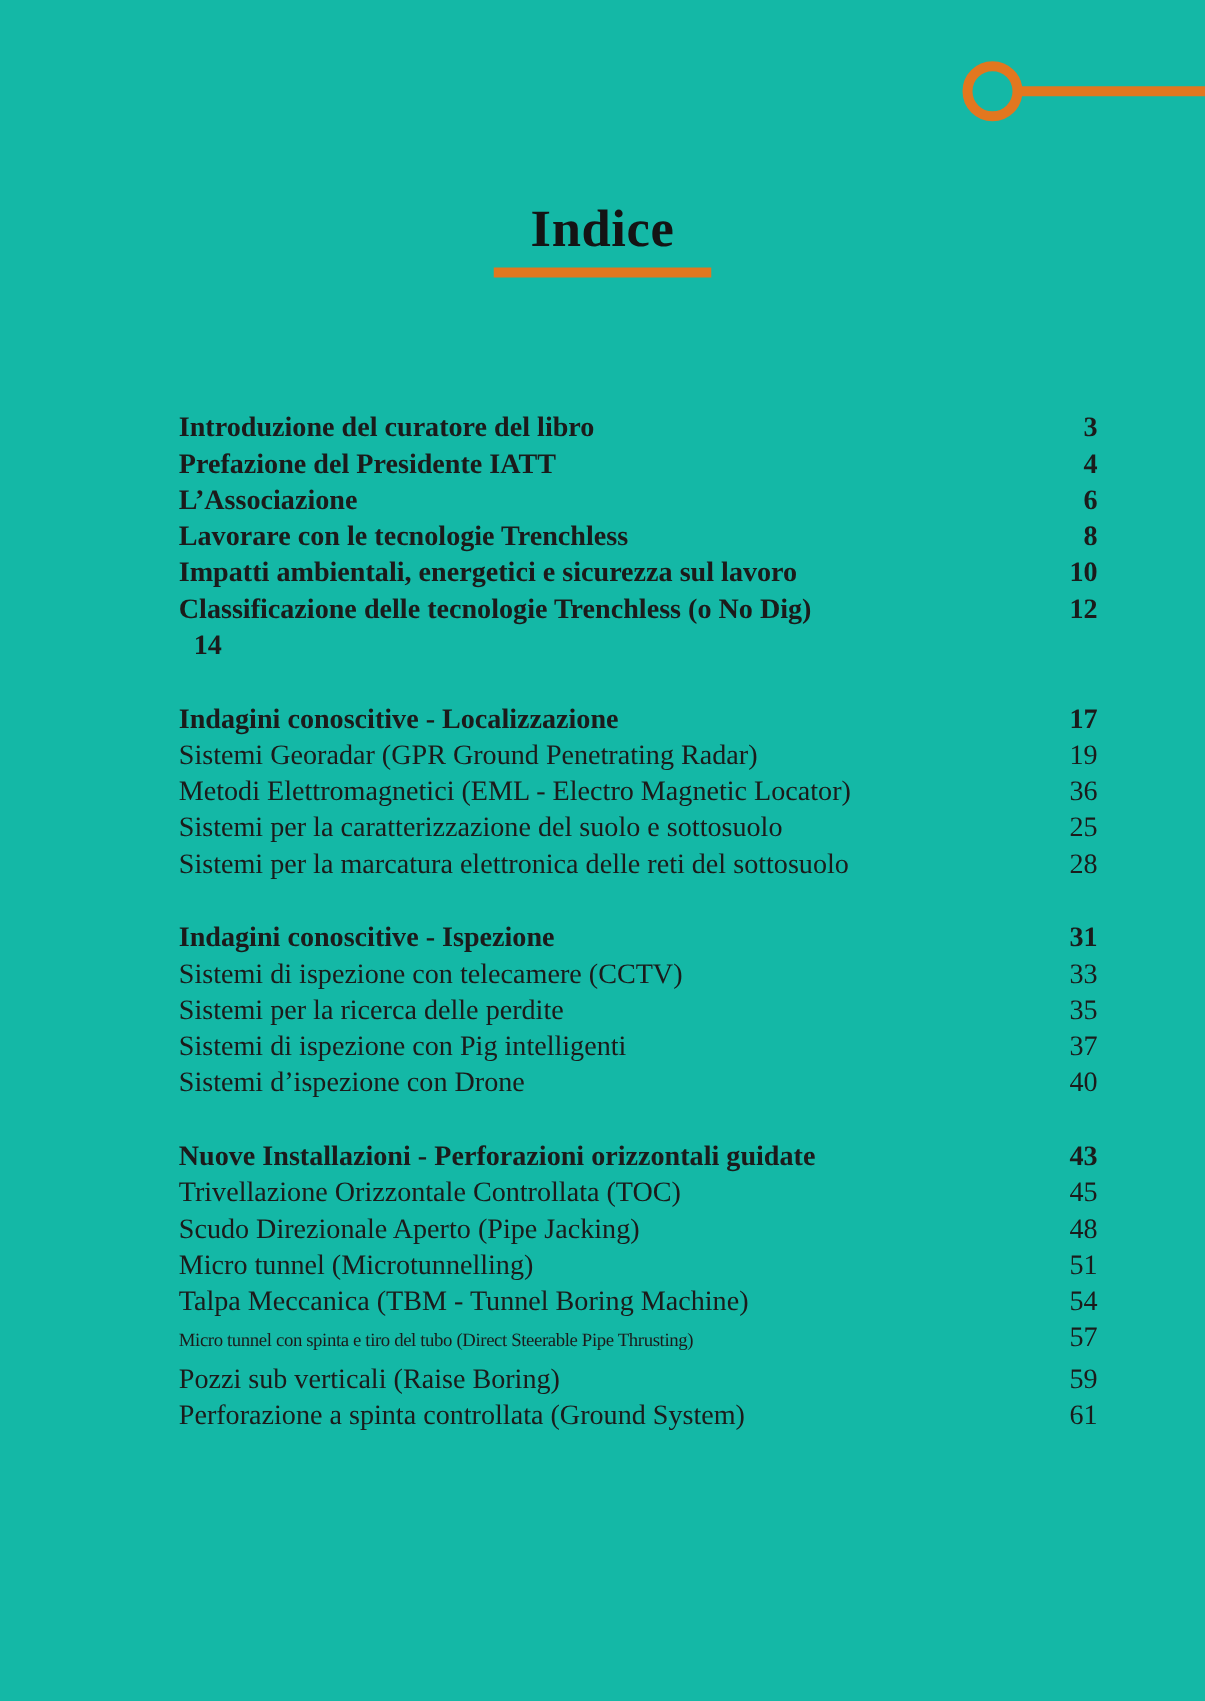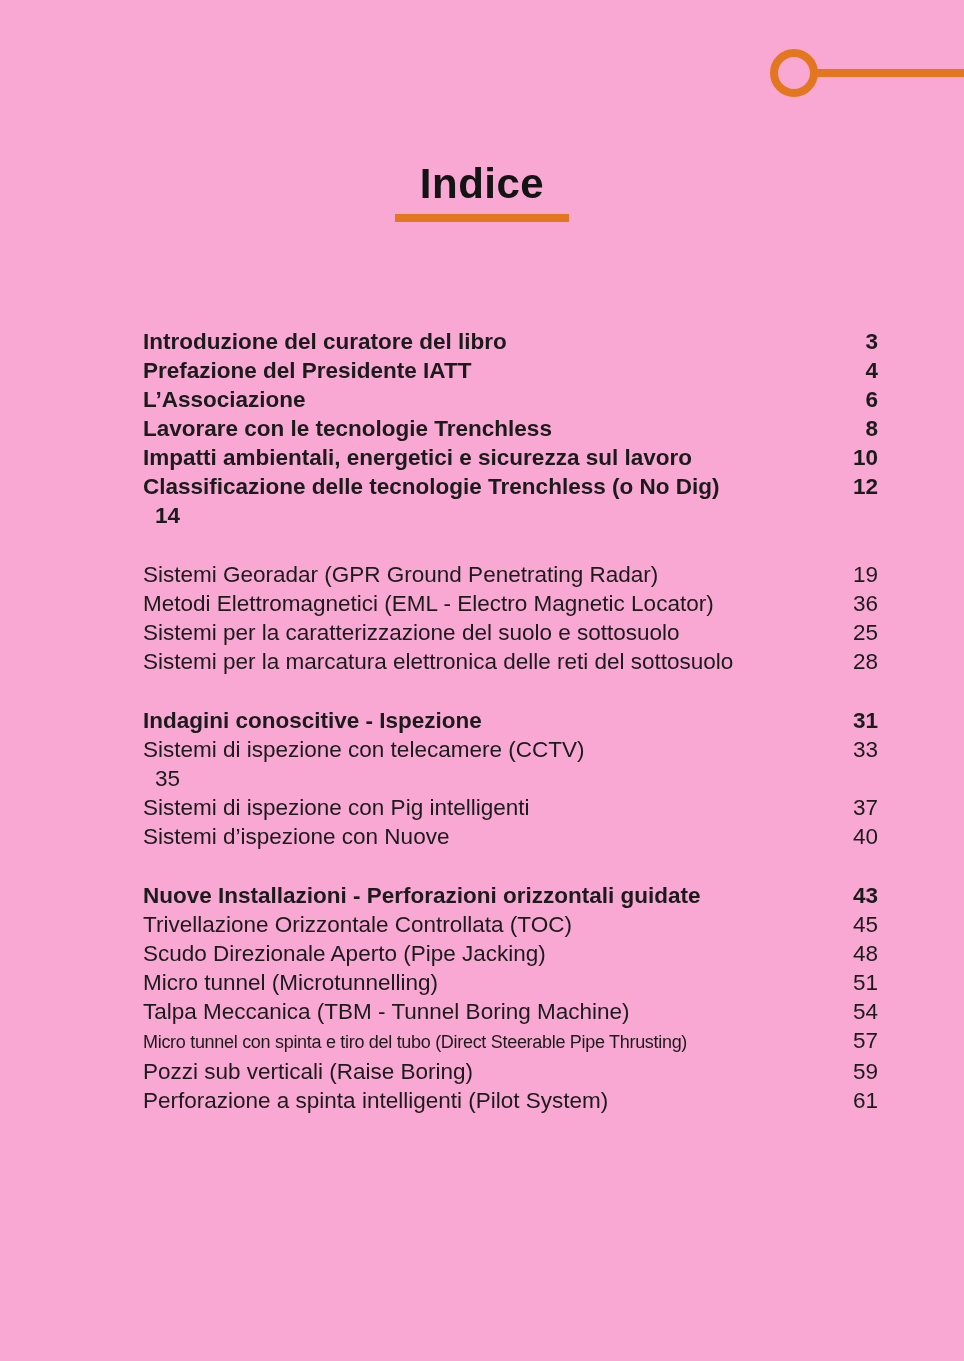--- a/index.html
+++ b/index.html
@@ -1,22 +1,22 @@
 <!DOCTYPE html>
 <html style="--accent: #E2771F;"><head>
 <meta charset="utf-8">
 <style>
   :root { --accent:#E2771F; --ink:#1b1b1b; }
   * { box-sizing:border-box; }
   html,body { margin:0; padding:0; background:#ffffff; }
   .page {
     position:relative;
     width:964px; height:1361px;
-    background:#f9a8d4;
-    font-family:Liberation Sans, sans-serif;
+    background:#14b8a6;
+    font-family:Liberation Serif, serif;
     color:var(--ink);
     overflow:hidden;
     padding-left:28px;
   }
   
   .ring {
     position:absolute; left:770px; top:49px;
     width:48px; height:48px;
     border:8px solid var(--accent);
     border-radius:50%;
@@ -51,21 +51,21 @@
     display:flex;
     justify-content:space-between;
     align-items:baseline;
     font-size:22.5px;
     line-height:29px;
     font-weight:400;
     white-space:nowrap;
   }
   .toc-row.bold { font-weight:700; }
   .toc-row.condensed .toc-label {
-    font-size:18px;
+    font-size:15px;
     letter-spacing:-0.3px;
   }
   .toc-label { text-align:center; }
   .toc-page { text-align:right; padding-left:12px; }
 </style>
 </head>
 <body>
 
 <div class="page">
 
@@ -101,20 +101,24 @@
         </div>
         <div class="toc-row bold">
           <span class="toc-label">Classificazione delle tecnologie Trenchless (o No Dig)</span>
           <span class="toc-page">12</span>
         </div>
         <div class="toc-row bold">
           <span class="toc-page">14</span>
         </div>
       </div>
       <div class="toc-section">
+        <div class="toc-row bold">
+          <span class="toc-label">Indagini conoscitive - Localizzazione</span>
+          <span class="toc-page">17</span>
+        </div>
         <div class="toc-row">
           <span class="toc-label">Sistemi Georadar (GPR Ground Penetrating Radar)</span>
           <span class="toc-page">19</span>
         </div>
         <div class="toc-row">
           <span class="toc-label">Metodi Elettromagnetici (EML - Electro Magnetic Locator)</span>
           <span class="toc-page">36</span>
         </div>
         <div class="toc-row">
           <span class="toc-label">Sistemi per la caratterizzazione del suolo e sottosuolo</span>
@@ -128,28 +132,29 @@
       <div class="toc-section">
         <div class="toc-row bold">
           <span class="toc-label">Indagini conoscitive - Ispezione</span>
           <span class="toc-page">31</span>
         </div>
         <div class="toc-row">
           <span class="toc-label">Sistemi di ispezione con telecamere (CCTV)</span>
           <span class="toc-page">33</span>
         </div>
         <div class="toc-row">
+          <span class="toc-label">Sistemi per la ricerca delle perdite</span>
           <span class="toc-page">35</span>
         </div>
         <div class="toc-row">
           <span class="toc-label">Sistemi di ispezione con Pig intelligenti</span>
           <span class="toc-page">37</span>
         </div>
         <div class="toc-row">
-          <span class="toc-label">Sistemi d’ispezione con Nuove</span>
+          <span class="toc-label">Sistemi d’ispezione con Drone</span>
           <span class="toc-page">40</span>
         </div>
       </div>
       <div class="toc-section">
         <div class="toc-row bold">
           <span class="toc-label">Nuove Installazioni - Perforazioni orizzontali guidate</span>
           <span class="toc-page">43</span>
         </div>
         <div class="toc-row">
           <span class="toc-label">Trivellazione Orizzontale Controllata (TOC)</span>
@@ -169,19 +174,19 @@
         </div>
         <div class="toc-row condensed">
           <span class="toc-label">Micro tunnel con spinta e tiro del tubo (Direct Steerable Pipe Thrusting)</span>
           <span class="toc-page">57</span>
         </div>
         <div class="toc-row">
           <span class="toc-label">Pozzi sub verticali (Raise Boring)</span>
           <span class="toc-page">59</span>
         </div>
         <div class="toc-row">
-          <span class="toc-label">Perforazione a spinta intelligenti (Pilot System)</span>
+          <span class="toc-label">Perforazione a spinta controllata (Ground System)</span>
           <span class="toc-page">61</span>
         </div>
       </div>
     </div>
 
 </div>
 
 </body></html>

